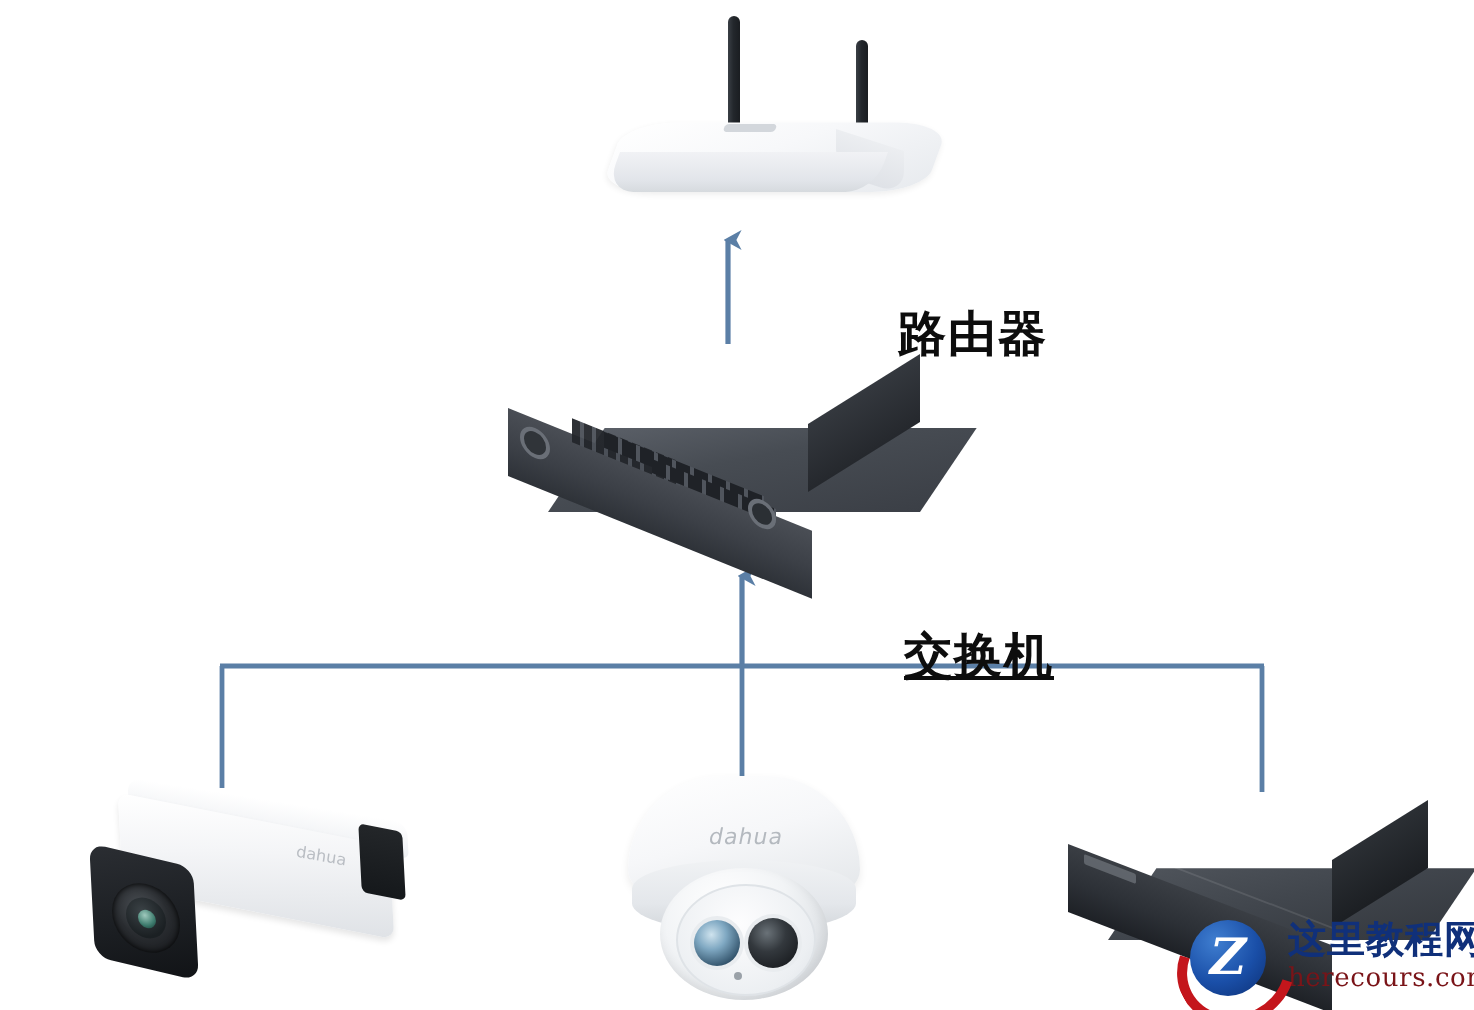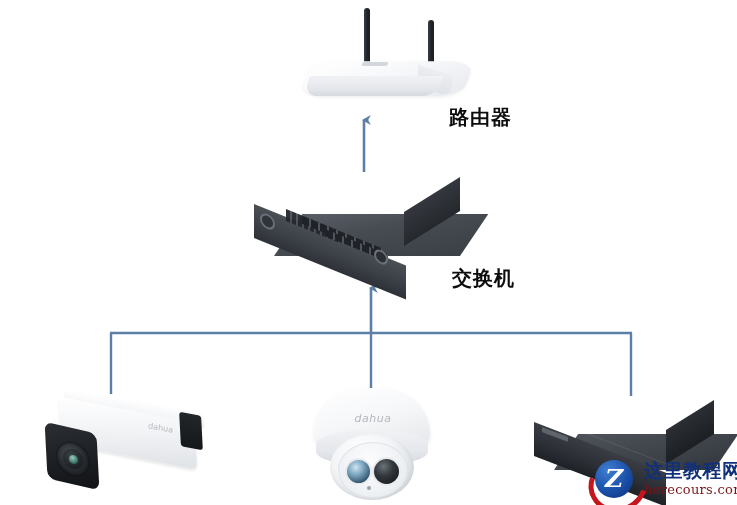--- a/index.html
+++ b/index.html
@@ -20,26 +20,27 @@
     left: 0; top: 0;
     width: 737px;
     height: 505px;
     pointer-events: none;
   }
   .dev-label {
     position: absolute;
     font-family: "DejaVu Sans", "Liberation Sans", sans-serif;
     font-weight: bold;
     color: #0d0d0d;
-    font-size: 20px;
+    font-size: 24px;
     letter-spacing: 1px;
     white-space: nowrap;
+    margin-top: 47px;
   }
   #label-router { left: 449px; top: 104px; }
-  #label-switch { left: 452px; top: 265px; }
+  #label-switch { left: 452px; top: 265px; text-decoration: underline; }
 
   
   #router { position: absolute; left: 292px; top: 8px; width: 180px; height: 120px; }
   .ant {
     position: absolute;
     width: 6px;
     border-radius: 3px;
     background: linear-gradient(90deg,#3a3f45,#23272c 45%,#1a1d21);
   }
   #ant-left  { left: 72px; top: 0px;  height: 58px; }

